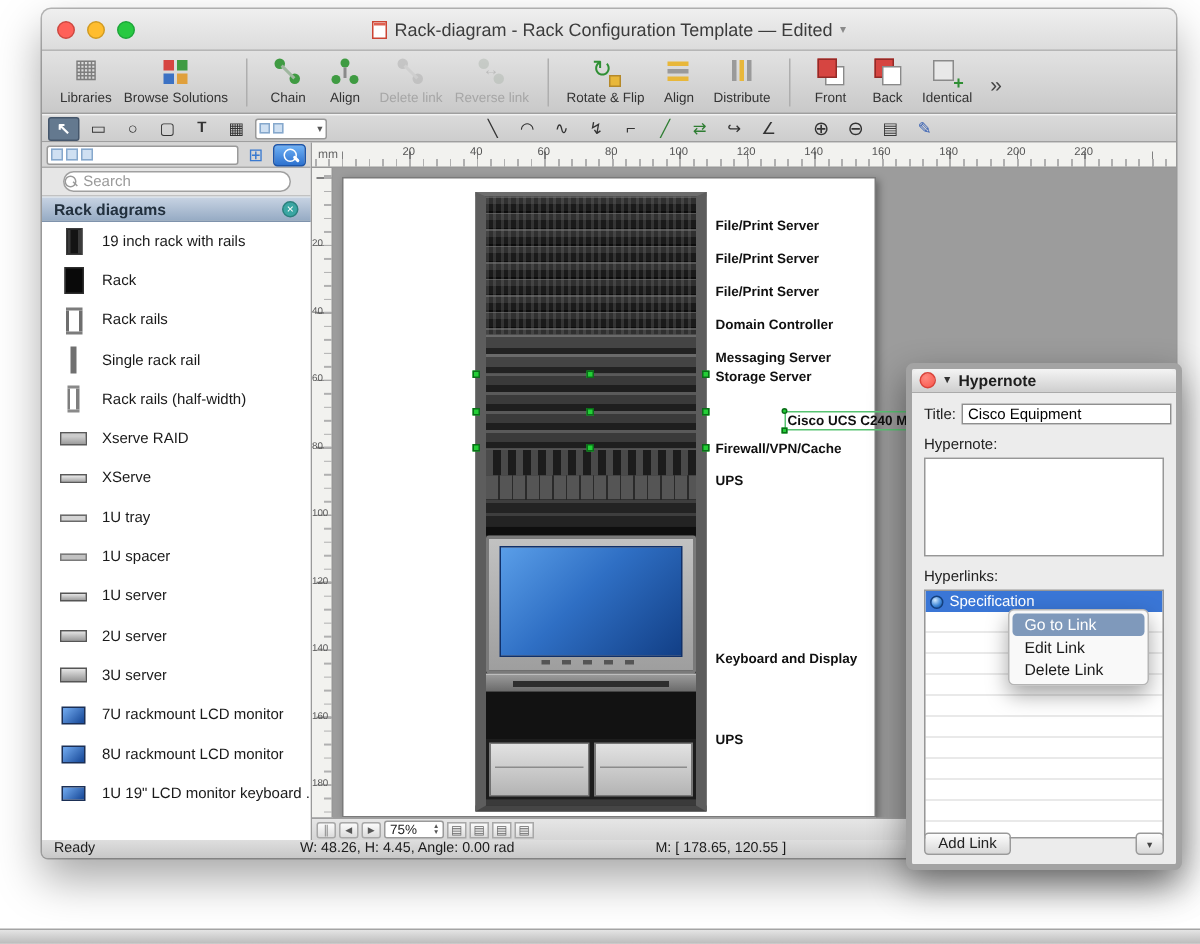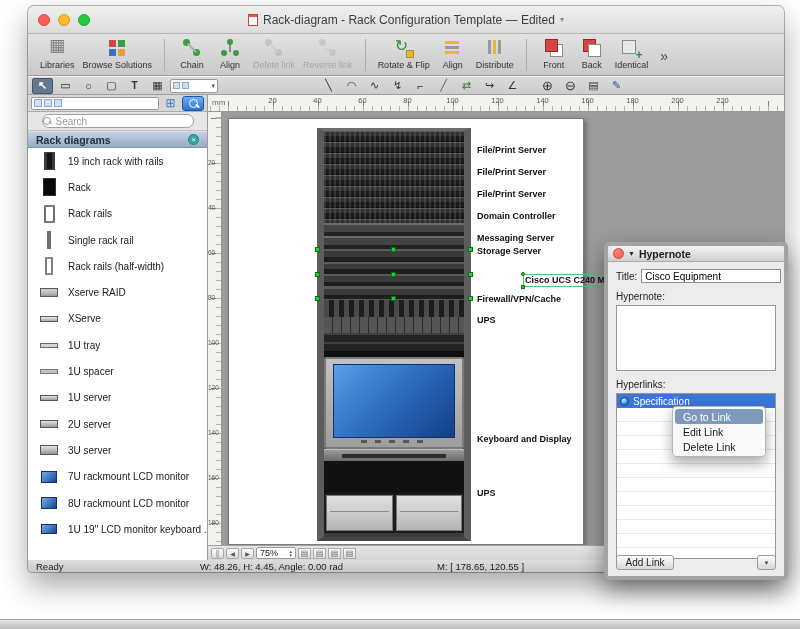--- a/index.html
+++ b/index.html
@@ -197,21 +197,21 @@
   .zoom-box{height:12px;min-width:40px;background:#fff;border:1px solid #9a9a9a;border-radius:2px;display:flex;align-items:center;gap:3px;padding:0 3px;}
   .zoom-value{font-size:9px;color:#222;}
   .zoom-stepper{display:flex;flex-direction:column;line-height:4px;font-size:5px;color:#555;margin-left:auto;}
   .zs-up::before{content:"▴";} .zs-down::before{content:"▾";}
   .page-btn{width:13px;height:11px;background:linear-gradient(#fbfbfb,#dcdcdc);border:1px solid #a8a8a8;display:flex;align-items:center;justify-content:center;font-size:8px;color:#666;}
   .page-btn::before{content:"▤";}
   .zb-track{flex:1;height:9px;}
 
   
   .statusbar{height:12px;background:linear-gradient(#dedede,#c8c8c8);position:relative;font-size:9.5px;color:#1c1c1c;flex:none;
-    display:flex;align-items:center;}
+    display:flex;}
   .sb-ready{margin-left:8px;}
   .sb-dims{position:absolute;left:172px;}
   .sb-mouse{position:absolute;left:409px;}
 
   
   .palette{position:absolute;left:588px;top:242px;width:184px;height:338px;background:#ececec;border:4px solid #a3a3a3;border-radius:5px;
     box-shadow:0 10px 24px rgba(0,0,0,.45);z-index:50;font-size:10px;color:#222;margin-left:16px;}
   .palette-header{height:16px;background:linear-gradient(#f4f4f4,#cfcfcf);border-bottom:1px solid #aaa;border-radius:5px 5px 0 0;
     display:flex;align-items:center;gap:4px;padding:0 5px;}
   .close-dot{width:11px;height:11px;border-radius:50%;background:radial-gradient(circle at 35% 30%,#ff8a80,#f9544a);border:1px solid #d8433a;flex:none;}

